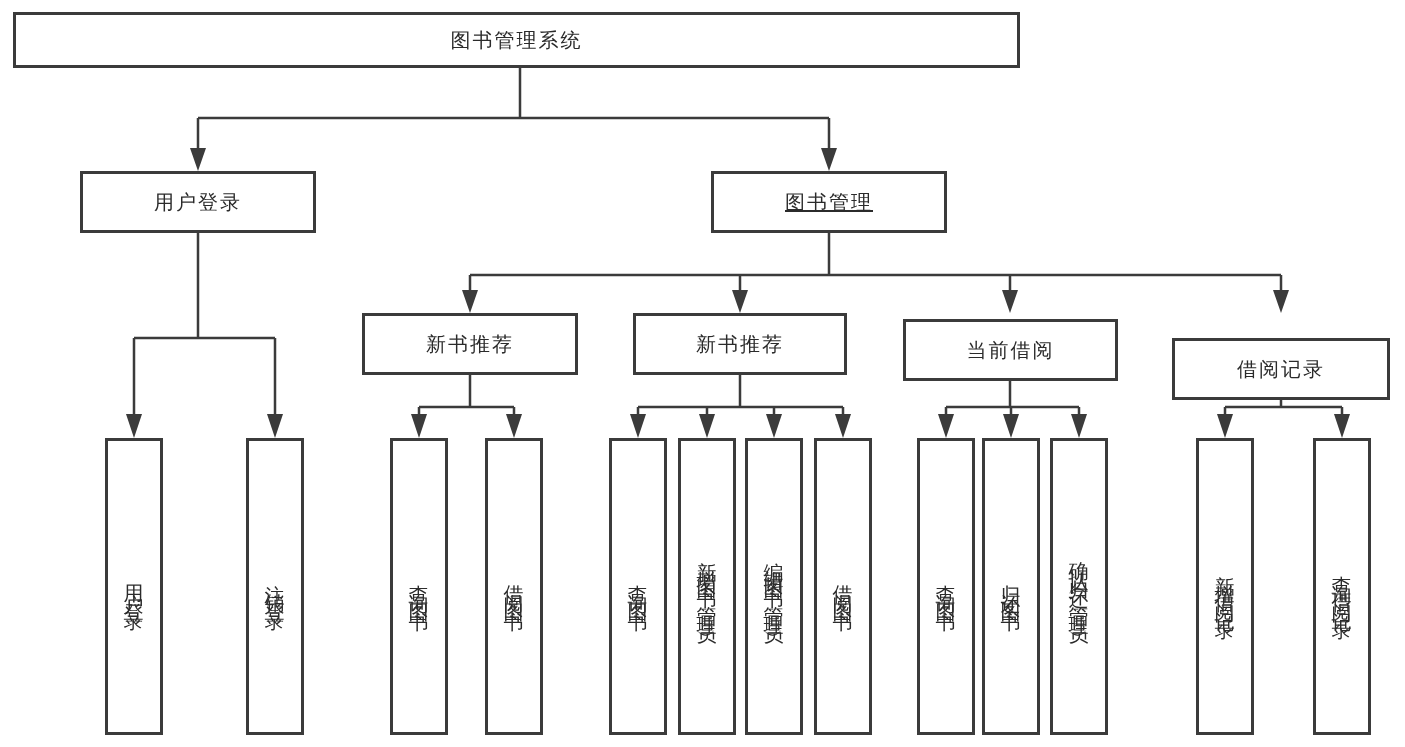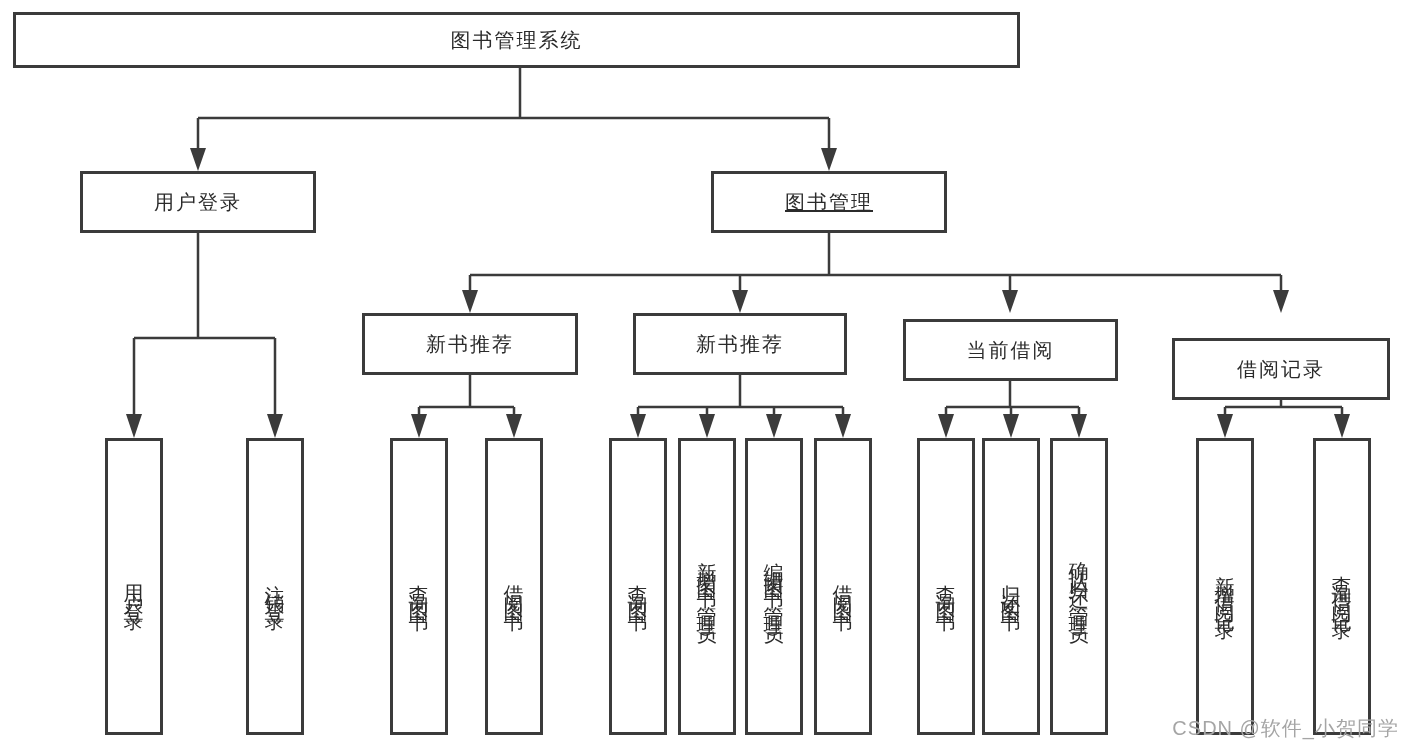--- a/index.html
+++ b/index.html
@@ -163,15 +163,14 @@
     <span class="vtext">确认归还（管理员）</span>
   </div>
 
   <div class="node leaf" style="left:1196px; top:438px; width:58px; height:297px;">
     <span class="vtext">新增借阅记录</span>
   </div>
   <div class="node leaf" style="left:1313px; top:438px; width:58px; height:297px;">
     <span class="vtext">查询借阅记录</span>
   </div>
 
-  <div class="watermark">CSDN @软件_小贺同学</div>
 
 </div>
 
 </body></html>

